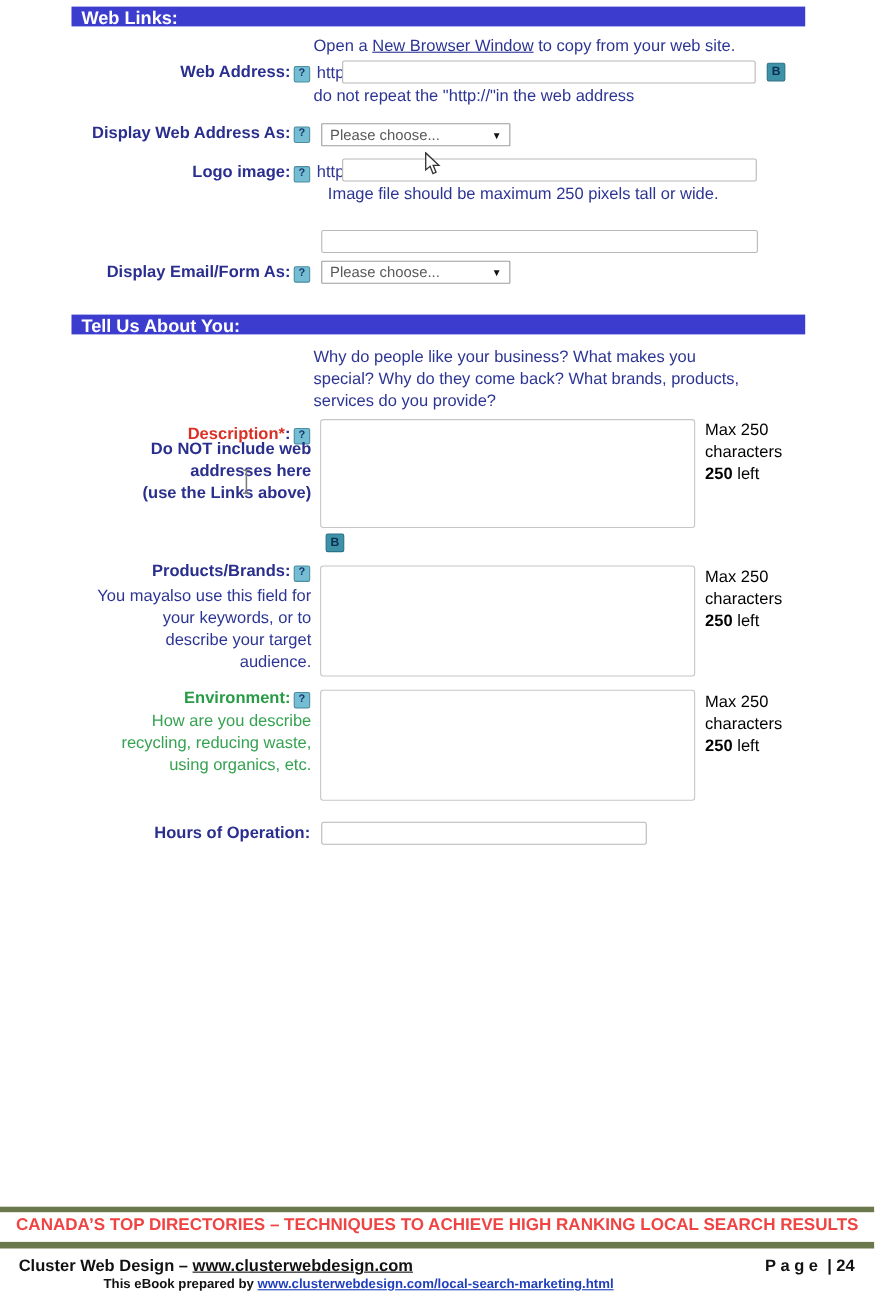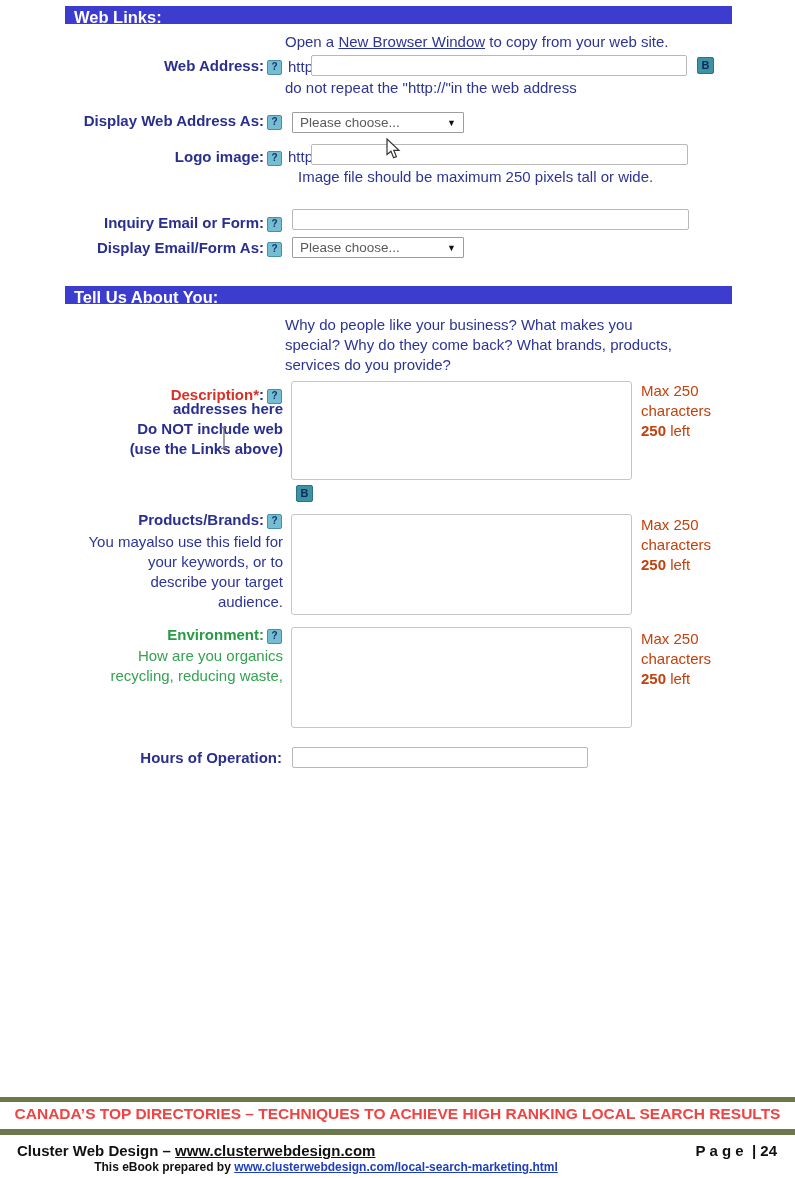--- a/index.html
+++ b/index.html
@@ -26,21 +26,21 @@
         font-size:14px;padding:0 4px;box-sizing:border-box;}
   input.tbox{outline:none;}
   .txtarea{position:absolute;background:#ffffff;border:1px solid #c6c6c6;border-radius:3px;
            resize:none;outline:none;box-sizing:border-box;}
   .dropdown{position:absolute;background:#ffffff;border:1px solid #9d9d9d;border-radius:1px;
             display:flex;align-items:center;justify-content:space-between;box-sizing:border-box;
             padding:0 7px;cursor:default;}
   .dropdown .dd-text{color:#5a5a5a;font-size:13.5px;}
   .dropdown .dd-arrow{color:#111;font-size:9px;}
   .url-prefix{position:absolute;color:#2d3594;font-size:15px;}
-  .max-block{position:absolute;left:641px;color:#c2410c;font-size:15px;line-height:20px;}
+  .max-block{position:absolute;left:641px;color:#000000;font-size:15px;line-height:20px;}
   .underline{text-decoration:underline;}
   .footer-bar{position:absolute;left:0;width:795px;background:#6a784b;}
   .footer-title{position:absolute;left:0;top:1105px;width:795px;text-align:center;
                 color:#ef4444;font-weight:bold;font-size:15.5px;}
   .footer-line1{position:absolute;top:1142px;color:#111;font-weight:bold;font-size:15px;}
   .footer-prepared{position:absolute;left:0;top:1160px;width:652px;text-align:center;
                    font-weight:bold;font-size:12px;color:#111;}
   .blue-link{color:#1f3fbd;text-decoration:underline;}
   .pre{white-space:pre;}
 </style>
@@ -71,23 +71,20 @@
     <span class="dd-arrow">▼</span>
   </div>
 
   <div class="label-row" style="top:148px;">
     <span>Logo image:</span><span class="qicon">?</span>
   </div>
   <span class="url-prefix" style="left:288px;top:148px;">http://</span>
   <input class="tbox" style="left: 311px; top: 144px; width: 377px; height: 21px;">
   <div class="help-text" style="left:298px;top:168px;">Image file should be maximum 250 pixels tall or wide.</div>
 
-  <div class="label-row" style="top:214px;">
-    <span>Inquiry Email or Form:</span><span class="qicon">?</span>
-  </div>
   <input class="tbox" style="left: 292px; top: 209px; width: 397px; height: 21px;">
 
   <div class="label-row" style="top:239px;">
     <span>Display Email/Form As:</span><span class="qicon">?</span>
   </div>
   <div class="dropdown" style="left:292px;top:237px;width:172px;height:21px;">
     <span class="dd-text">Please choose...</span>
     <span class="dd-arrow">▼</span>
   </div>
 
@@ -98,22 +95,22 @@
   <div class="help-block" style="left:285px;top:315px;text-align:left;color:#2d3594;">
     <div>Why do people like your business? What makes you</div>
     <div>special? Why do they come back? What brands, products,</div>
     <div>services do you provide?</div>
   </div>
 
   <div class="label-row" style="top:386px;">
     <span class="red">Description*</span><span>:</span><span class="qicon">?</span>
   </div>
   <div class="help-block navy" style="left:20px;top:399px;width:263px;font-weight:bold;">
+    <div>Do NOT include web</div>
     <div>addresses here</div>
-    <div>Do NOT include web</div>
     <div>(use the Links above)</div>
   </div>
   <textarea class="txtarea" style="left: 291px; top: 381px; width: 341px; height: 99px;"></textarea>
   <div class="max-block" style="top:381px;">
     <div>Max 250</div>
     <div>characters</div>
     <div><b>250</b><span> left</span></div>
   </div>
   <div class="bicon" style="left:296px;top:485px;">B</div>
 
@@ -130,22 +127,23 @@
   <div class="max-block" style="top:515px;">
     <div>Max 250</div>
     <div>characters</div>
     <div><b>250</b><span> left</span></div>
   </div>
 
   <div class="label-row" style="top:626px;">
     <span class="green-label">Environment:</span><span class="qicon">?</span>
   </div>
   <div class="help-block green-help" style="left:20px;top:646px;width:263px;">
-    <div>How are you organics</div>
+    <div>How are you describe</div>
     <div>recycling, reducing waste,</div>
+    <div>using organics, etc.</div>
   </div>
   <textarea class="txtarea" style="left: 291px; top: 627px; width: 341px; height: 101px;"></textarea>
   <div class="max-block" style="top:629px;">
     <div>Max 250</div>
     <div>characters</div>
     <div><b>250</b><span> left</span></div>
   </div>
 
   <div class="label-row" style="top:749px;">
     <span>Hours of Operation:</span>

